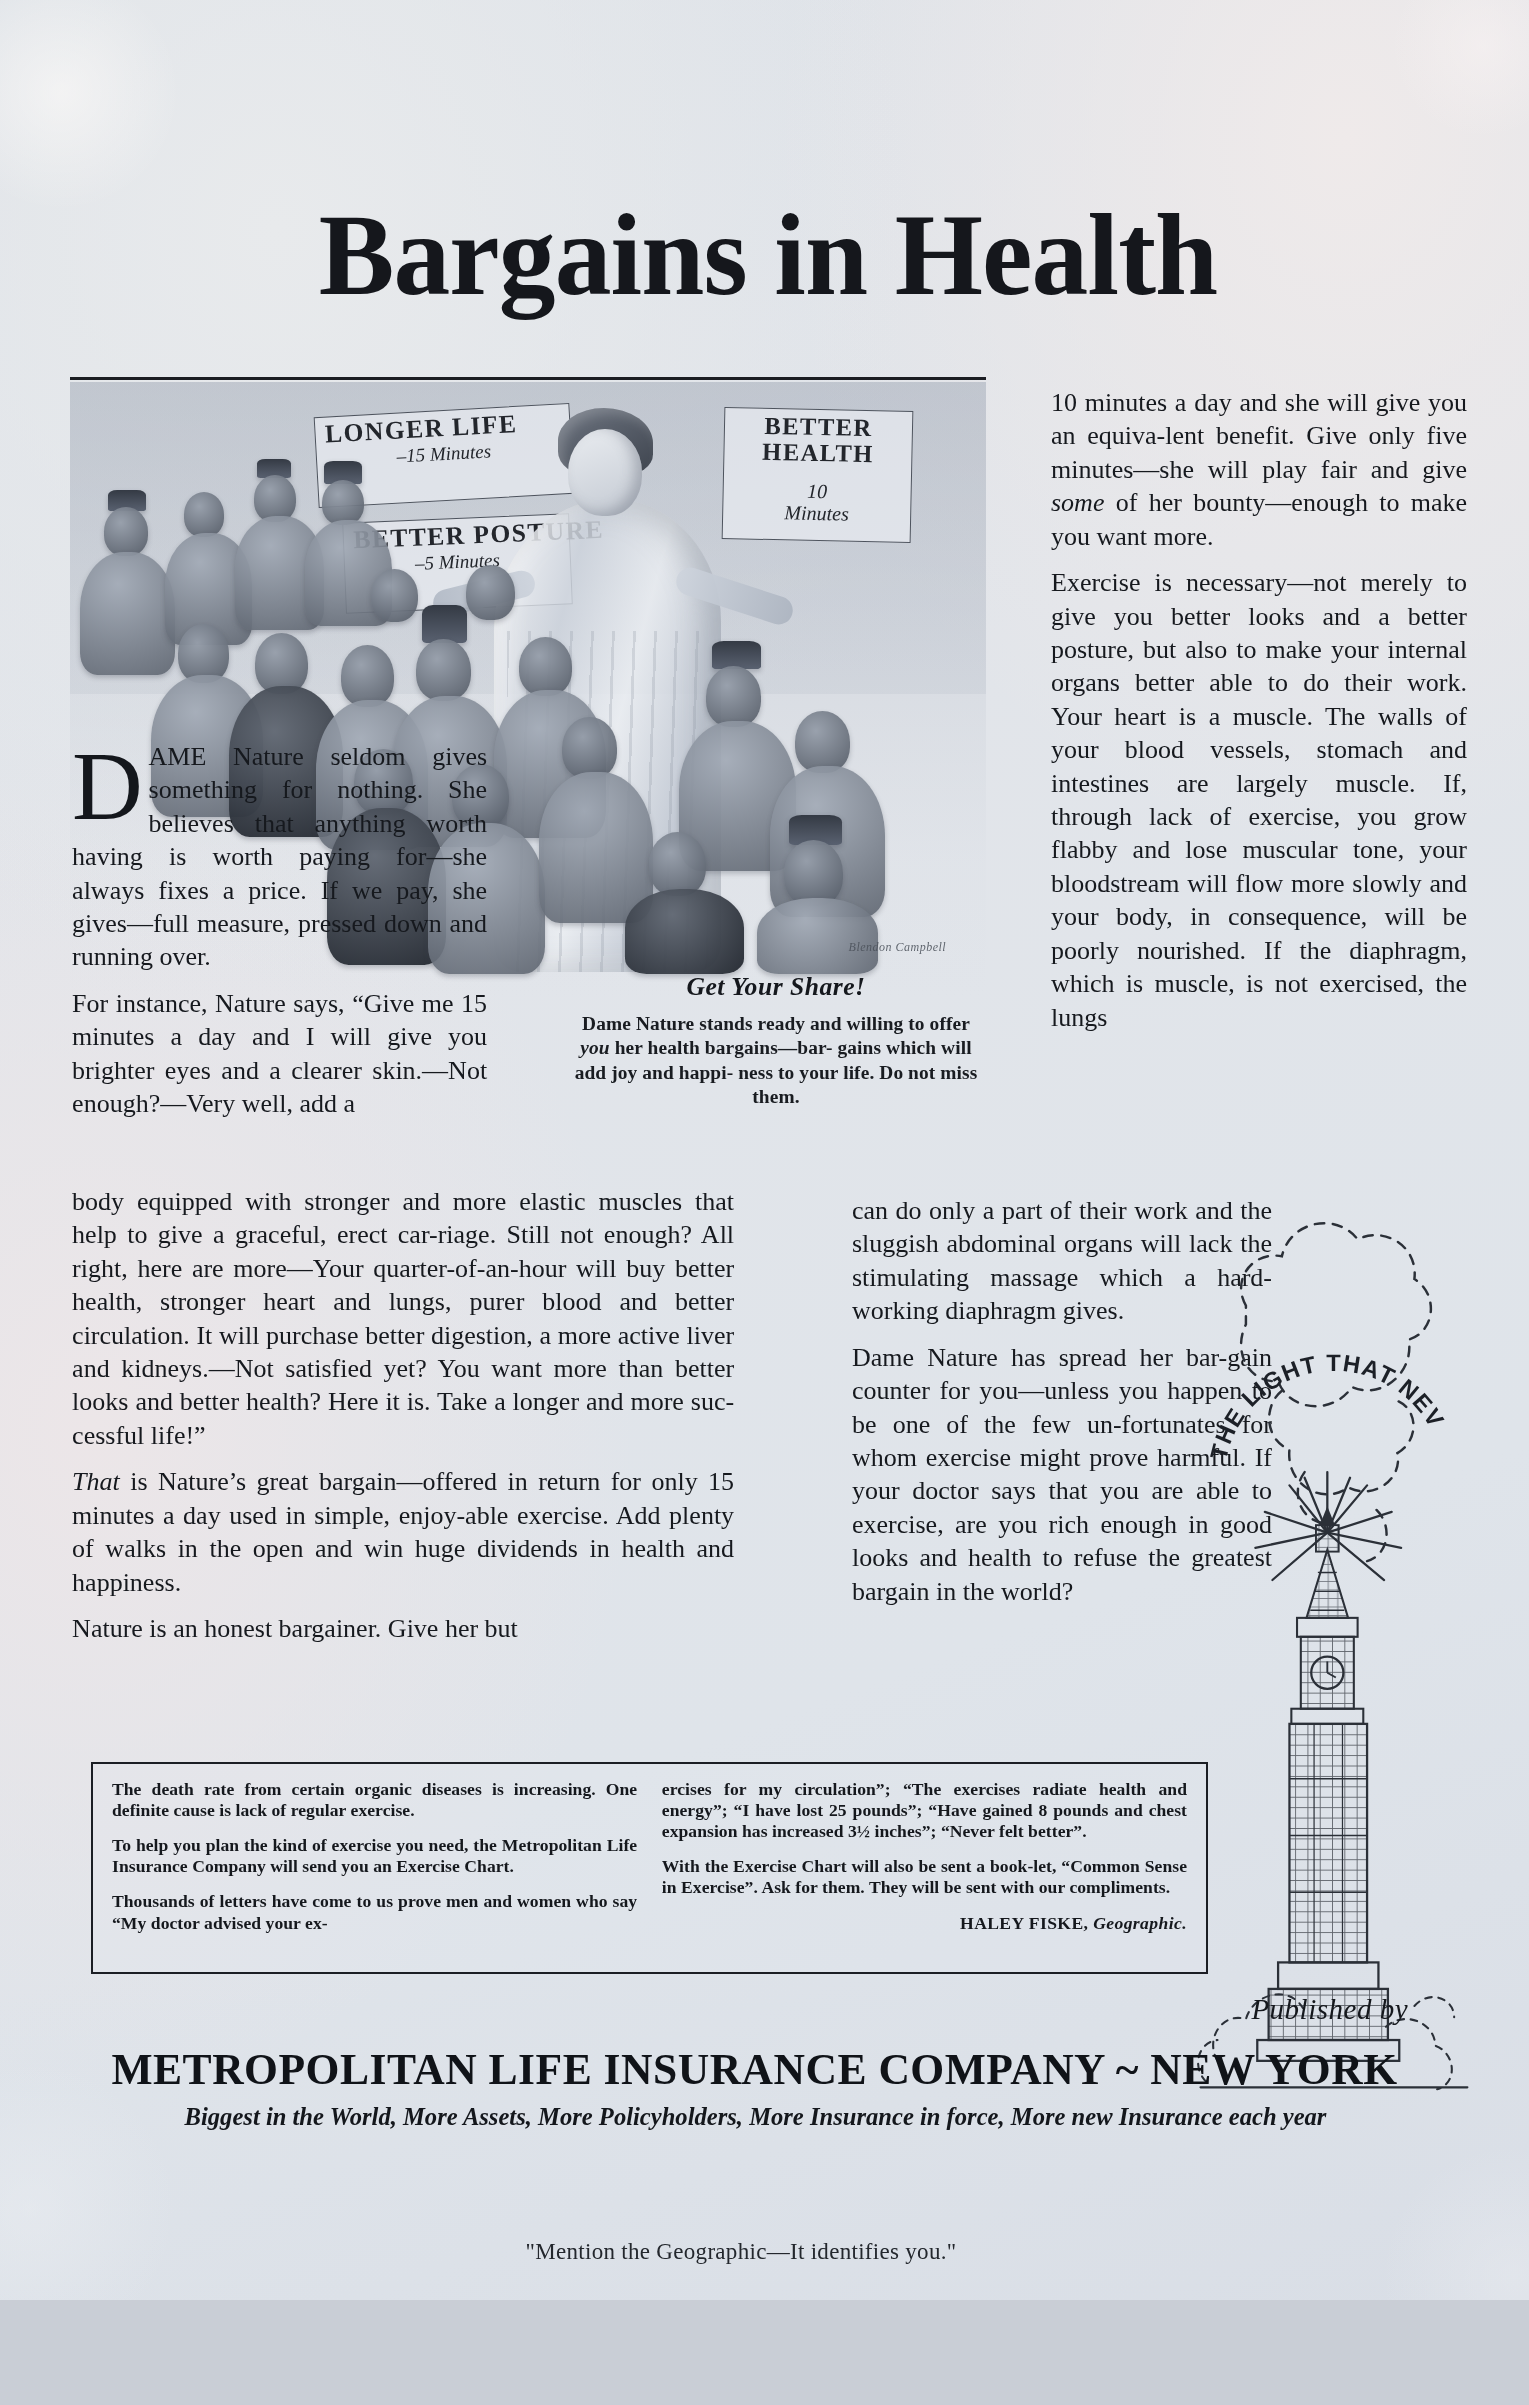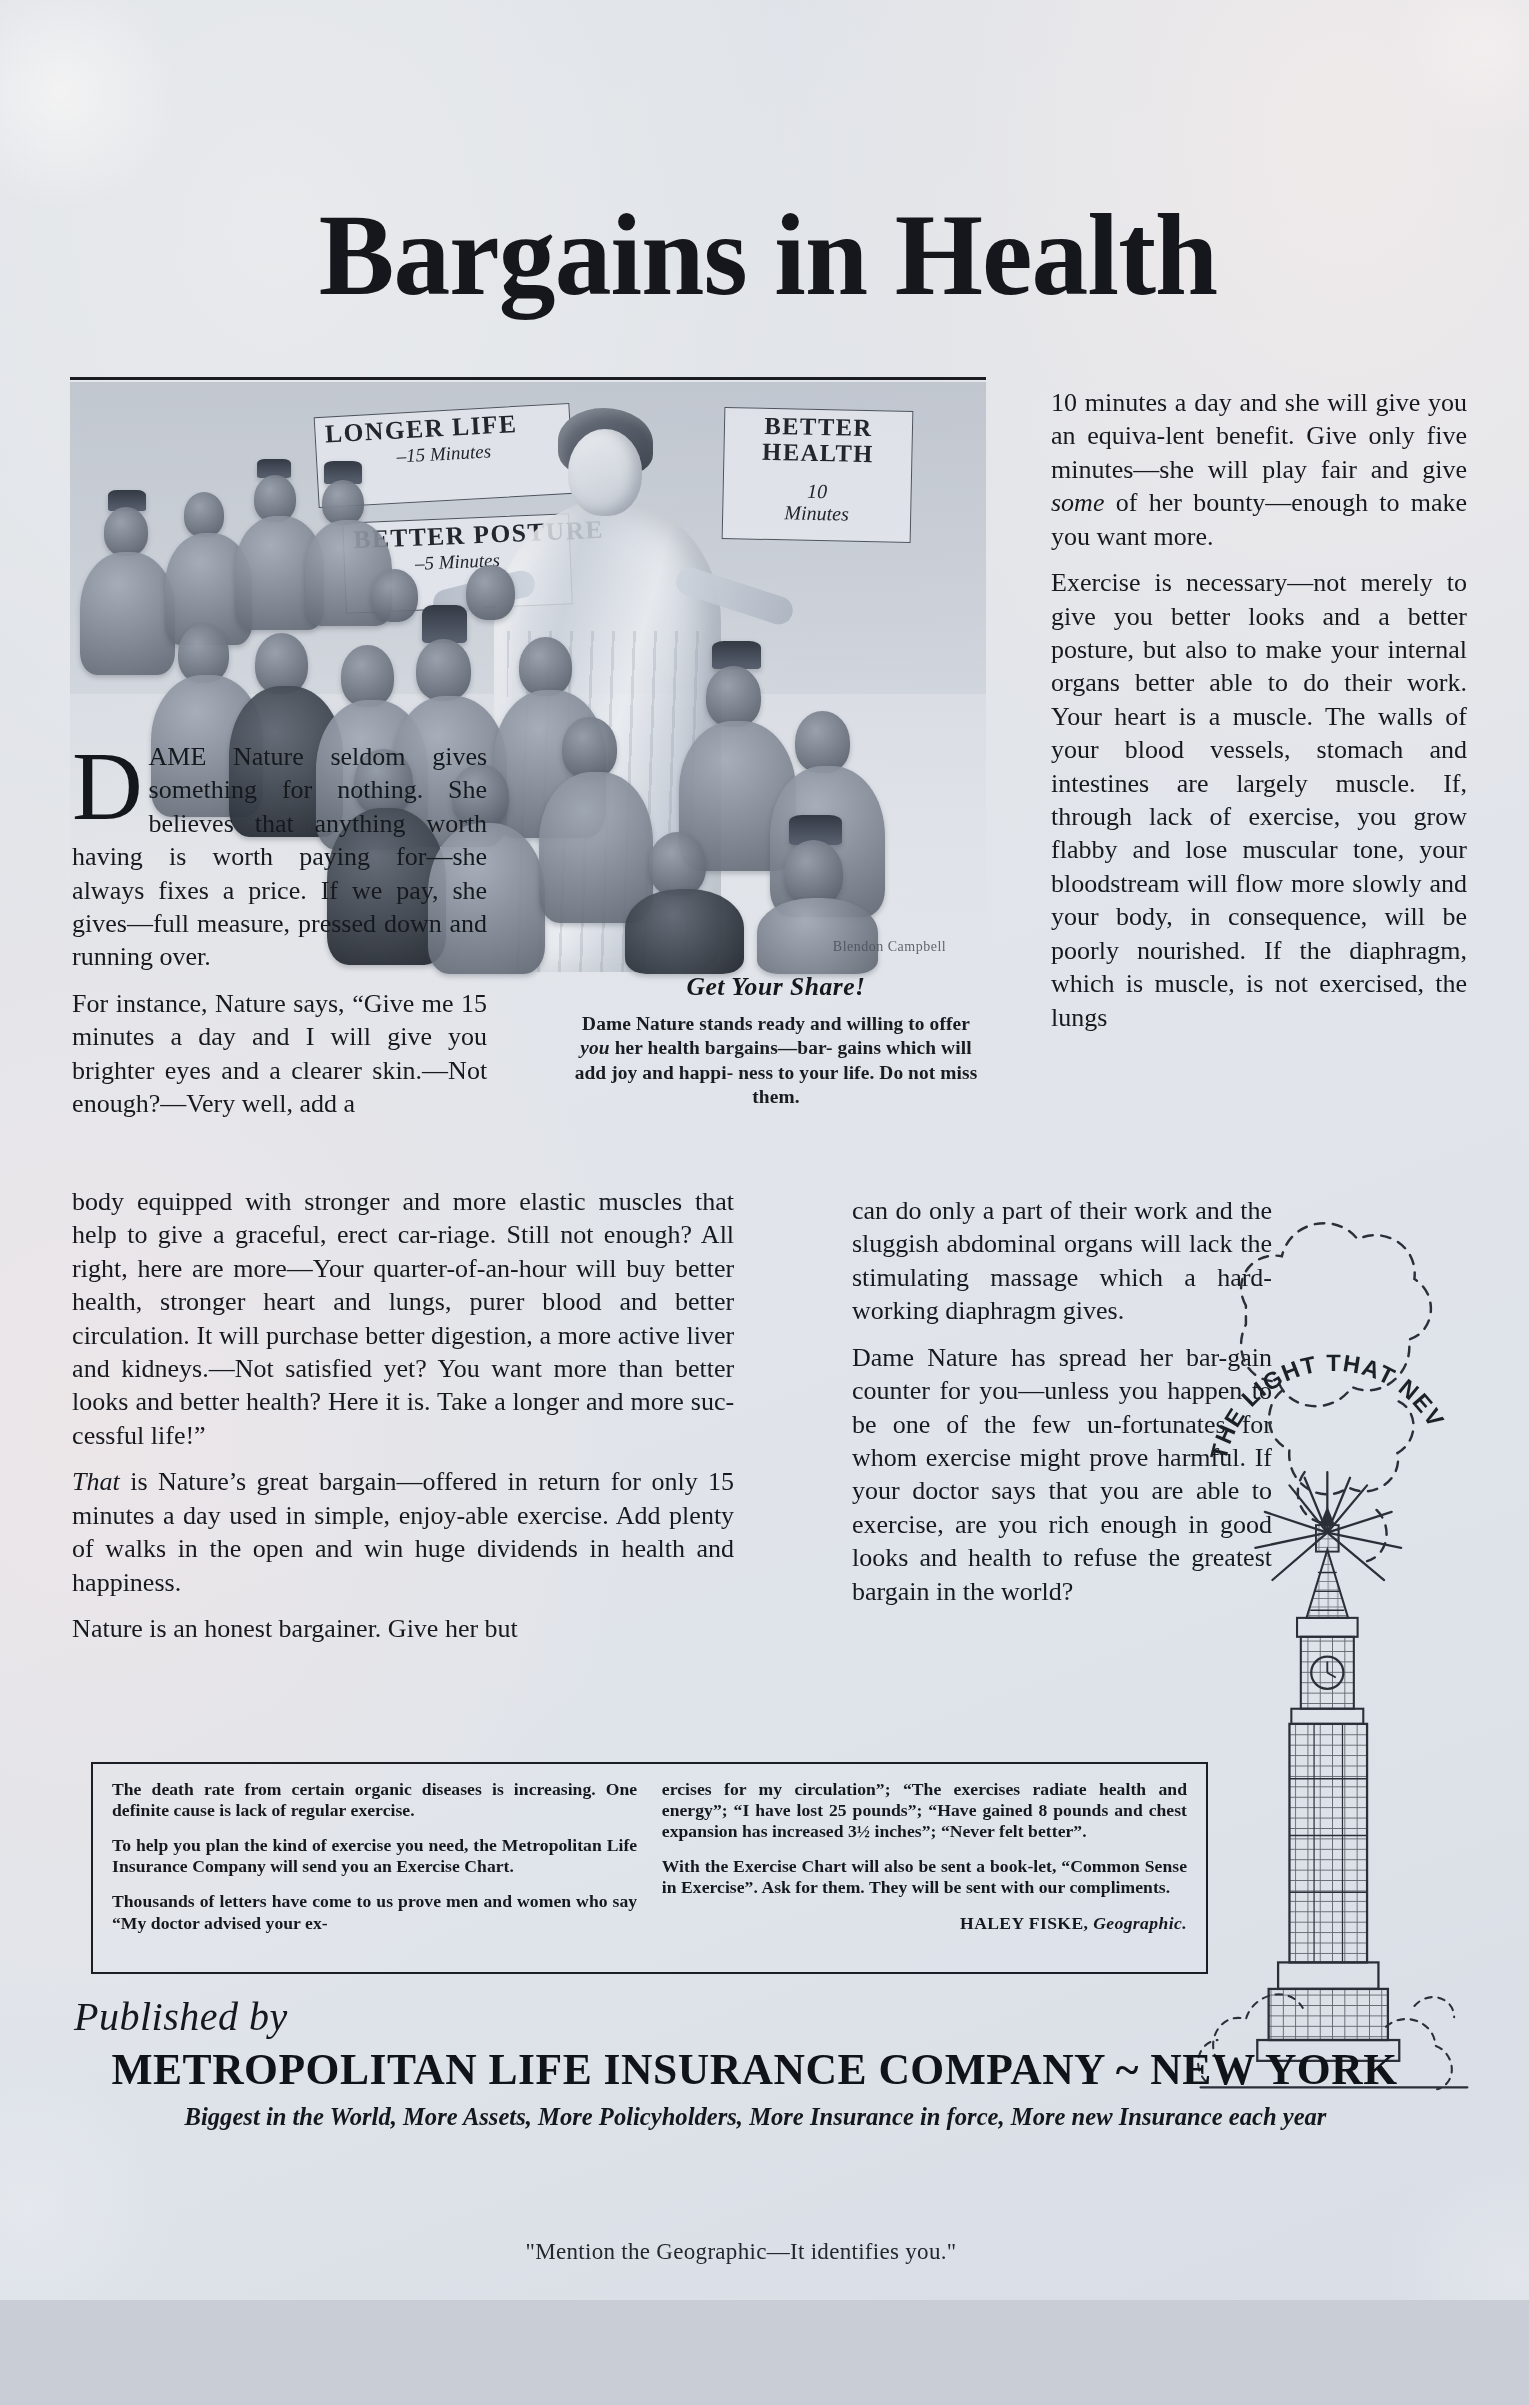--- a/index.html
+++ b/index.html
@@ -206,22 +206,23 @@
     background: radial-gradient(circle at 40% 30%, rgba(96,103,114,0.95), rgba(32,37,45,0.95));
   }
   .fig.hat {
     border-radius: 24% 24% 10% 10%;
     background: linear-gradient(180deg, #343a44, #596170);
   }
 
   .artist-sig {
     position: absolute;
     right: 40px; bottom: 42px;
-    font-size: 14px;
+    font-size: 12px;
     color: #4a5059;
+    font-style: italic;
     letter-spacing: 0.5px;
     opacity: 0.85;
   }
 
   
   .caption {
     position: absolute;
     left: 492px;
     top: 972px;
     width: 420px;
@@ -320,22 +321,22 @@
     margin-top: 13.2px !important;
     letter-spacing: 0.4px;
   }
   .signature em { font-style: italic; font-weight: 700; }
 
   
   .pub-by {
     position: absolute;
     left: 0; top: 1993px;
     width: 1334px;
-    text-align: left;
-    font-size: 40px;
+    text-align: right;
+    font-size: 29px;
     font-style: italic;
     color: #15181d;
     letter-spacing: 0.5px;
   }
   .company {
     position: absolute;
     left: -15px; top: 2044px;
     width: 1391px;
     text-align: center;
     font-size: 44px;

